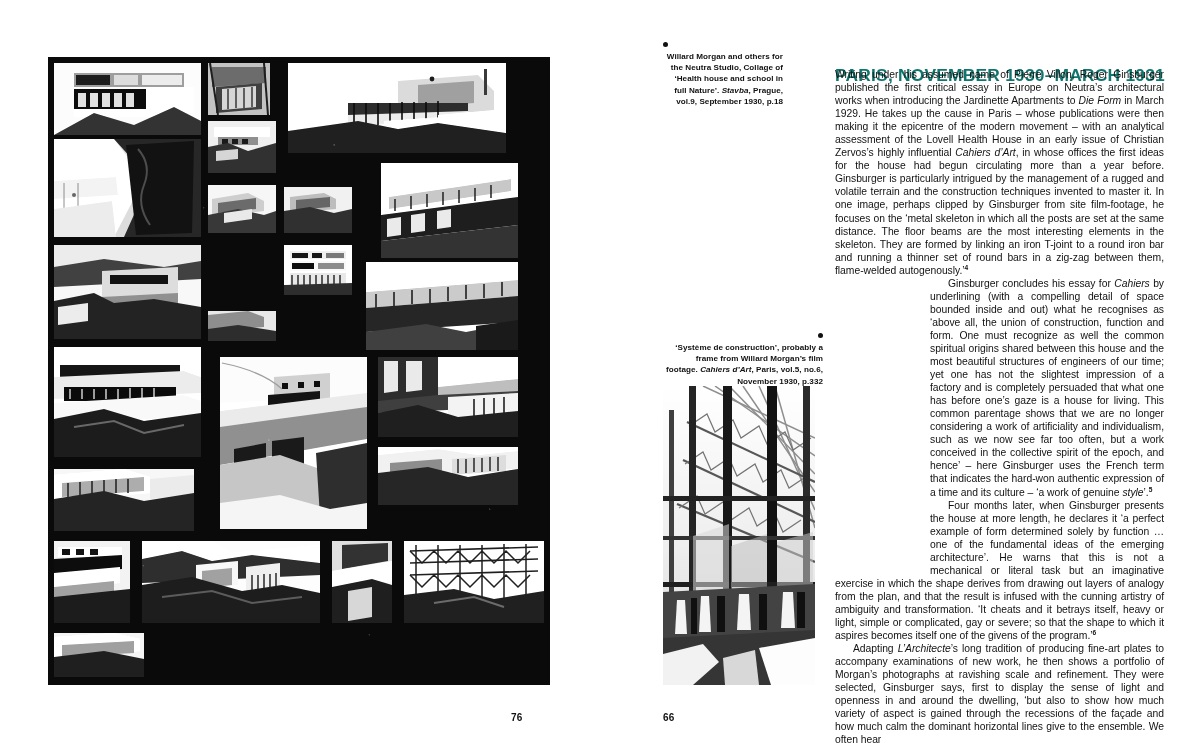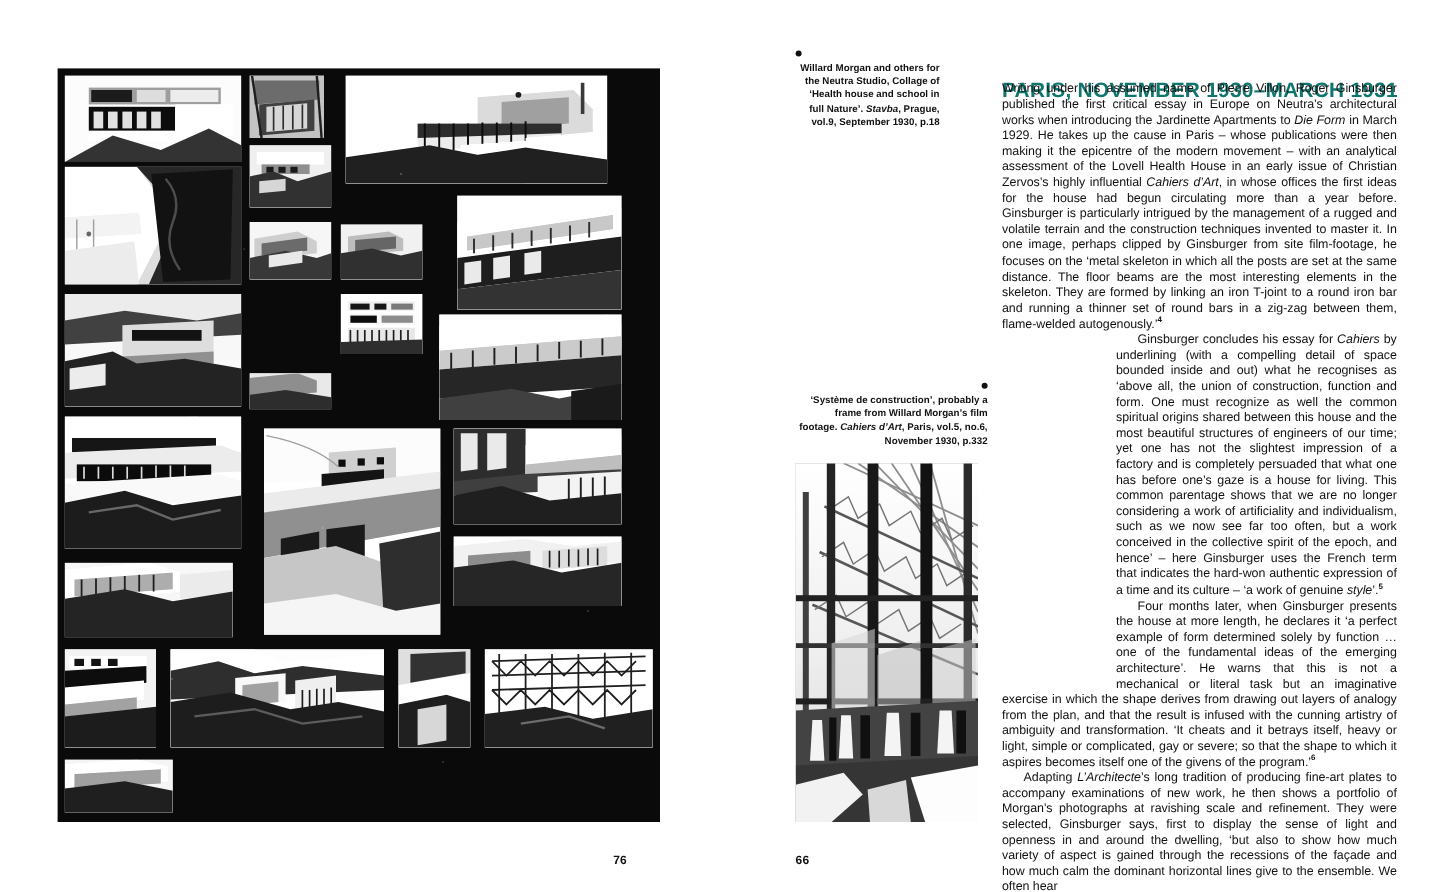--- a/index.html
+++ b/index.html
@@ -68,21 +68,21 @@
     color: #111;
   }
   .caption .bullet {
     display: block;
     width: 5px; height: 5px;
     border-radius: 50%;
     background: #111;
     margin-bottom: 4px;
   }
   .cap-left  { left: 663px; top: 42px;  width: 120px; text-align: right; }
-  .cap-right { left: 663px; top: 319px; width: 160px; text-align: right; }
+  .cap-right { left: 663px; top: 333px; width: 160px; text-align: right; }
   .cap-right .bullet { margin-left: auto; }
   .caption i { font-style: italic; }
 
   .steel-photo {
     position: absolute;
     left: 663px;
     top: 386px;
     width: 152px;
     height: 299px;
     overflow: hidden;

